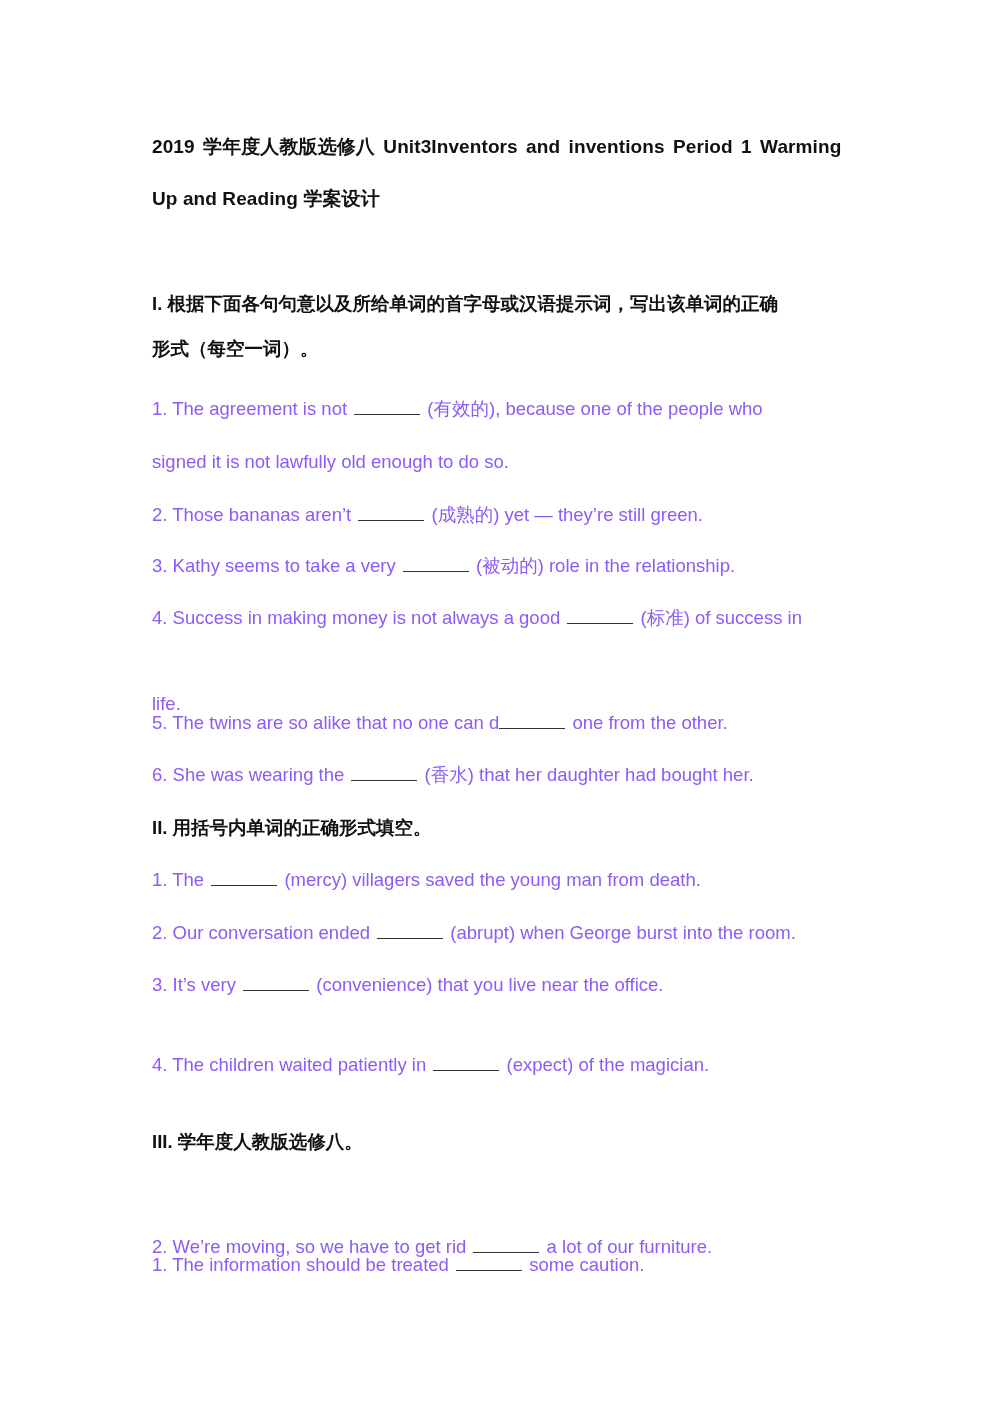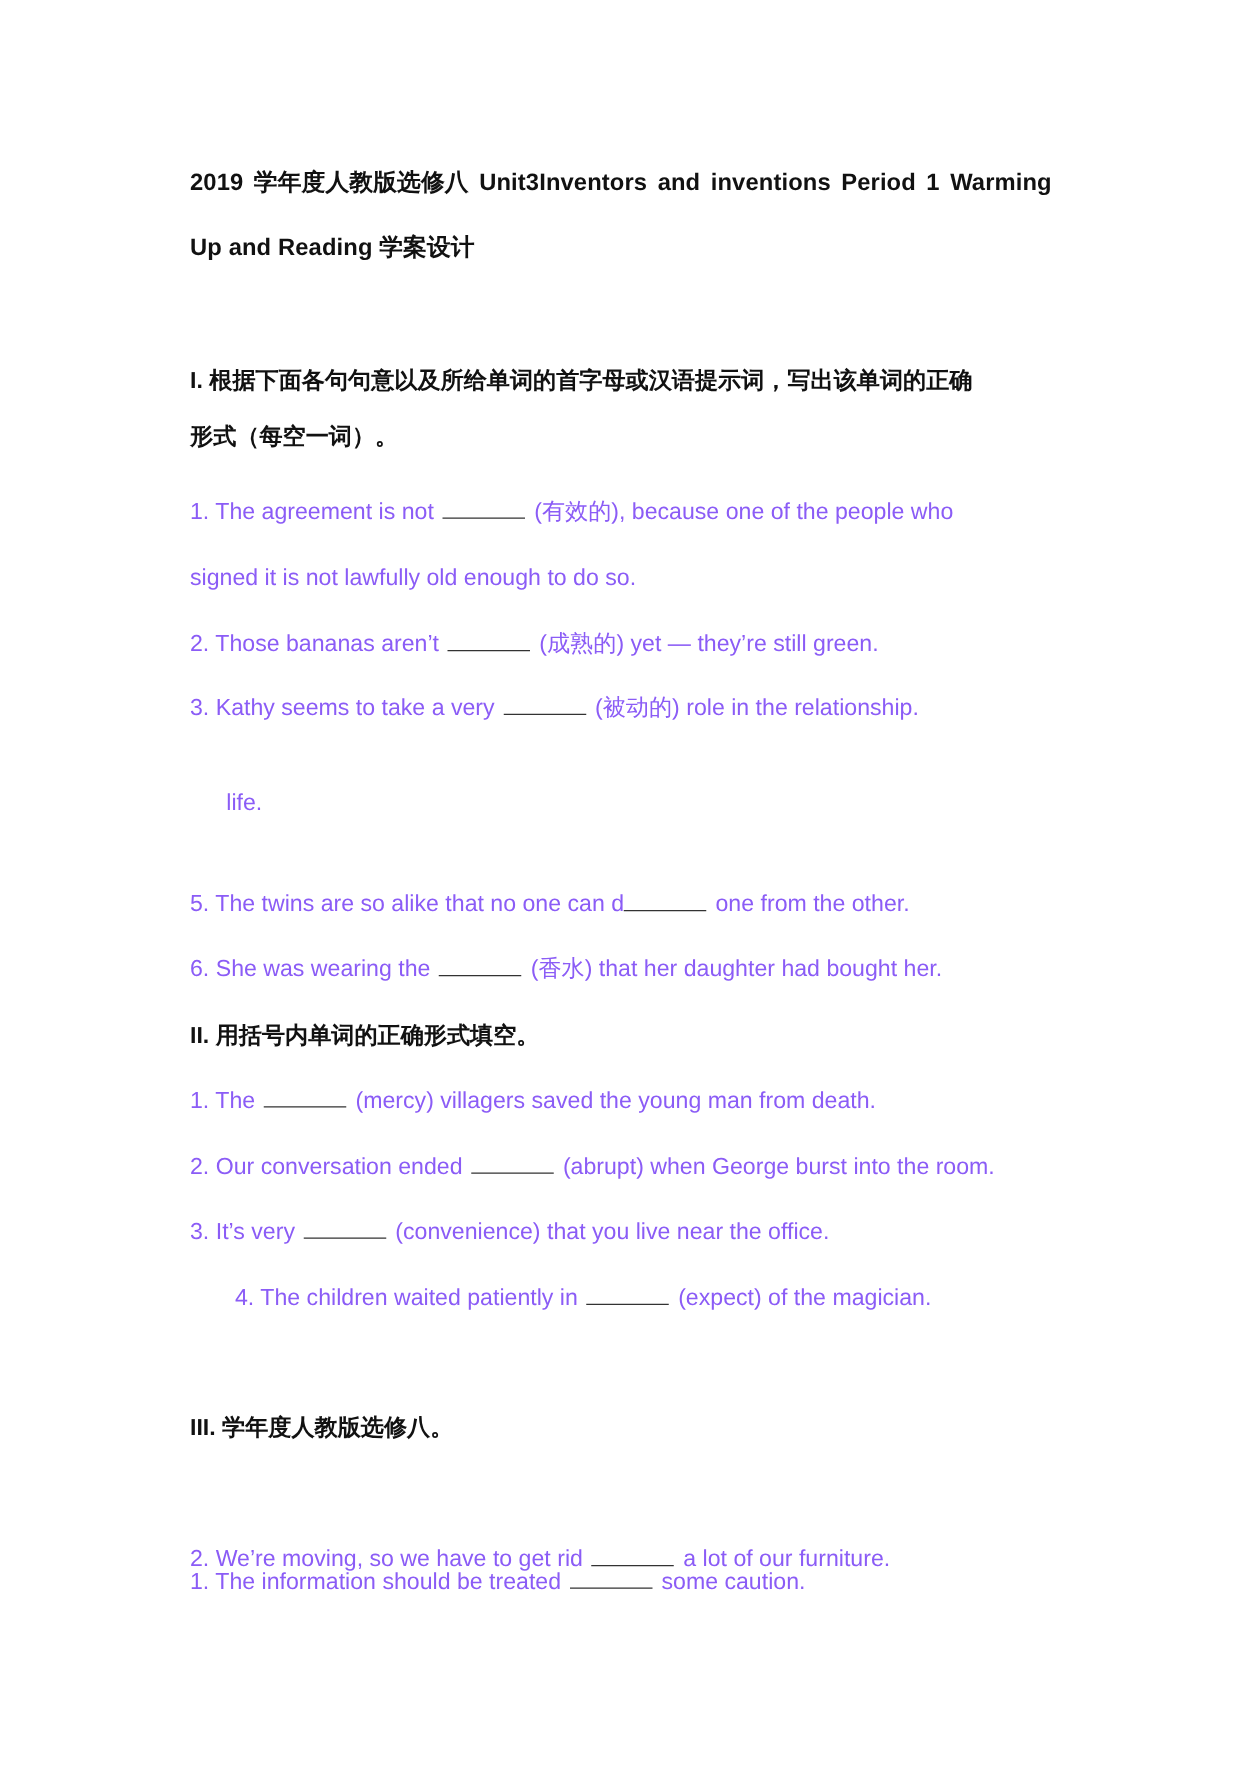--- a/index.html
+++ b/index.html
@@ -29,42 +29,45 @@
   <div class="line body" style="top:449px;">signed it is not lawfully old enough to do so.</div>
 
   <div class="line body" style="top:502px;">
     <span>2. Those bananas aren’t </span><span class="blank"></span><span> (成熟的) yet — they’re still green.</span>
   </div>
 
   <div class="line body" style="top:553px;">
     <span>3. Kathy seems to take a very </span><span class="blank"></span><span> (被动的) role in the relationship.</span>
   </div>
 
-  <div class="line body" style="top:629px;margin-left:29px;">life.</div>
+  <div class="line body" style="top:605px;">
+    <span>4. Success in making money is not always a good </span><span class="blank"></span><span> (标准) of success in</span>
+  </div>
+  <div class="line body" style="top:691px;">life.</div>
 
   <div class="line body" style="top:710px;">
     <span>5. The twins are so alike that no one can d</span><span class="blank" style="margin-left:0"></span><span> one from the other.</span>
   </div>
 
   <div class="line body" style="top:762px;">
     <span>6. She was wearing the </span><span class="blank"></span><span> (香水) that her daughter had bought her.</span>
   </div>
 
   <div class="line bold" style="top:815px;">II. 用括号内单词的正确形式填空。</div>
 
   <div class="line body" style="top:867px;">
     <span>1. The </span><span class="blank"></span><span> (mercy) villagers saved the young man from death.</span>
   </div>
   <div class="line body" style="top:920px;">
     <span>2. Our conversation ended </span><span class="blank"></span><span> (abrupt) when George burst into the room.</span>
   </div>
   <div class="line body" style="top:972px;">
     <span>3. It’s very </span><span class="blank"></span><span> (convenience) that you live near the office.</span>
   </div>
-  <div class="line body" style="top:1025px;margin-left:36px;">
+  <div class="line body" style="top:1052px;">
     <span>4. The children waited patiently in </span><span class="blank"></span><span> (expect) of the magician.</span>
   </div>
 
   <div class="line bold" style="top:1129px;">III. 学年度人教版选修八。</div>
 
   <div class="line body" style="top:1252px;">
     <span>1. The information should be treated </span><span class="blank"></span><span> some caution.</span>
   </div>
   <div class="line body" style="top:1234px;">
     <span>2. We’re moving, so we have to get rid </span><span class="blank"></span><span> a lot of our furniture.</span>

